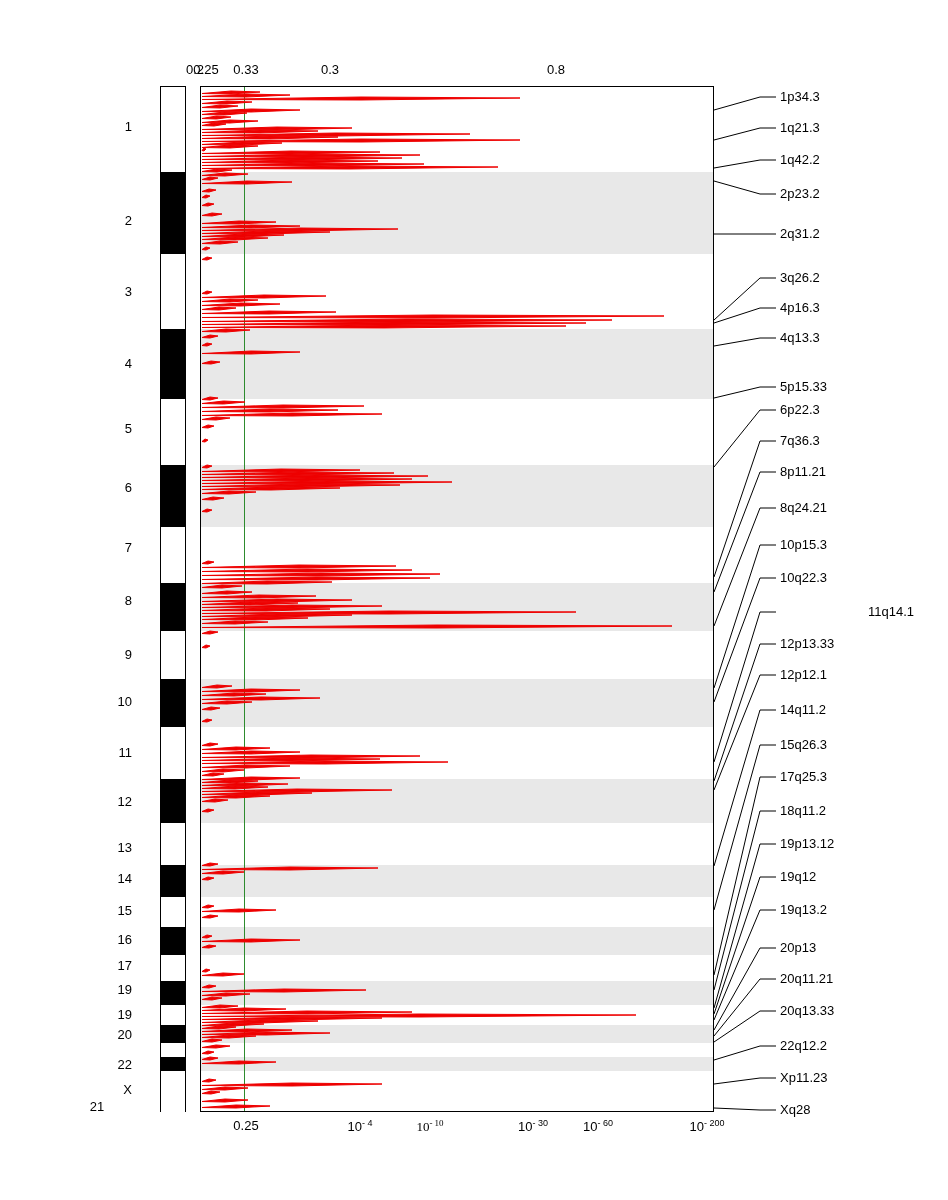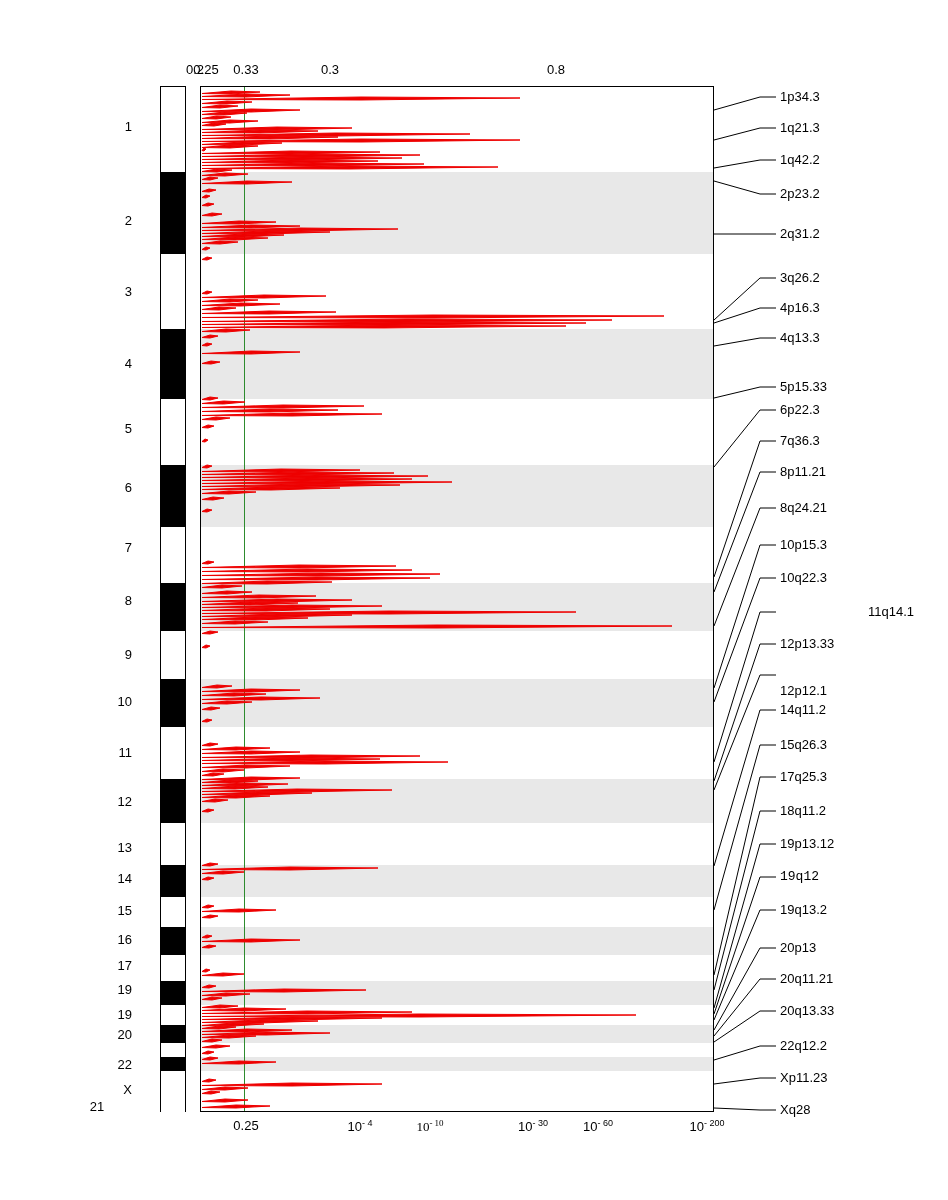--- a/index.html
+++ b/index.html
@@ -125,27 +125,27 @@
       <div class="cyto-label" style="left: 780px; top: 330px;">4q13.3</div>
       <div class="cyto-label" style="left: 780px; top: 379px;">5p15.33</div>
       <div class="cyto-label" style="left: 780px; top: 402px;">6p22.3</div>
       <div class="cyto-label" style="left: 780px; top: 433px;">7q36.3</div>
       <div class="cyto-label" style="left: 780px; top: 464px;">8p11.21</div>
       <div class="cyto-label" style="left: 780px; top: 500px;">8q24.21</div>
       <div class="cyto-label" style="left: 780px; top: 537px;">10p15.3</div>
       <div class="cyto-label" style="left: 780px; top: 570px;">10q22.3</div>
       <div class="cyto-label" style="left: 824px; top: 604px; margin-left: 44px;">11q14.1</div>
       <div class="cyto-label" style="left: 780px; top: 636px;">12p13.33</div>
-      <div class="cyto-label" style="left: 780px; top: 667px; margin-top: 16px;">12p12.1</div>
+      <div class="cyto-label" style="left: 780px; top: 667px;">12p12.1</div>
       <div class="cyto-label" style="left: 780px; top: 702px;">14q11.2</div>
       <div class="cyto-label" style="left: 780px; top: 737px;">15q26.3</div>
       <div class="cyto-label" style="left: 780px; top: 769px;">17q25.3</div>
       <div class="cyto-label" style="left: 780px; top: 803px;">18q11.2</div>
       <div class="cyto-label" style="left: 780px; top: 836px;">19p13.12</div>
-      <div class="cyto-label" style="left: 780px; top: 869px; font-family: Liberation Mono, monospace;">19q12</div>
+      <div class="cyto-label" style="left: 780px; top: 869px;">19q12</div>
       <div class="cyto-label" style="left: 780px; top: 902px;">19q13.2</div>
       <div class="cyto-label" style="left: 780px; top: 940px;">20p13</div>
       <div class="cyto-label" style="left: 780px; top: 971px;">20q11.21</div>
       <div class="cyto-label" style="left: 780px; top: 1003px;">20q13.33</div>
       <div class="cyto-label" style="left: 780px; top: 1038px;">22q12.2</div>
       <div class="cyto-label" style="left: 780px; top: 1070px;">Xp11.23</div>
       <div class="cyto-label" style="left: 780px; top: 1102px; text-align: center;">Xq28</div>
     </div>
 
   <svg class="overlay" id="overlay">

